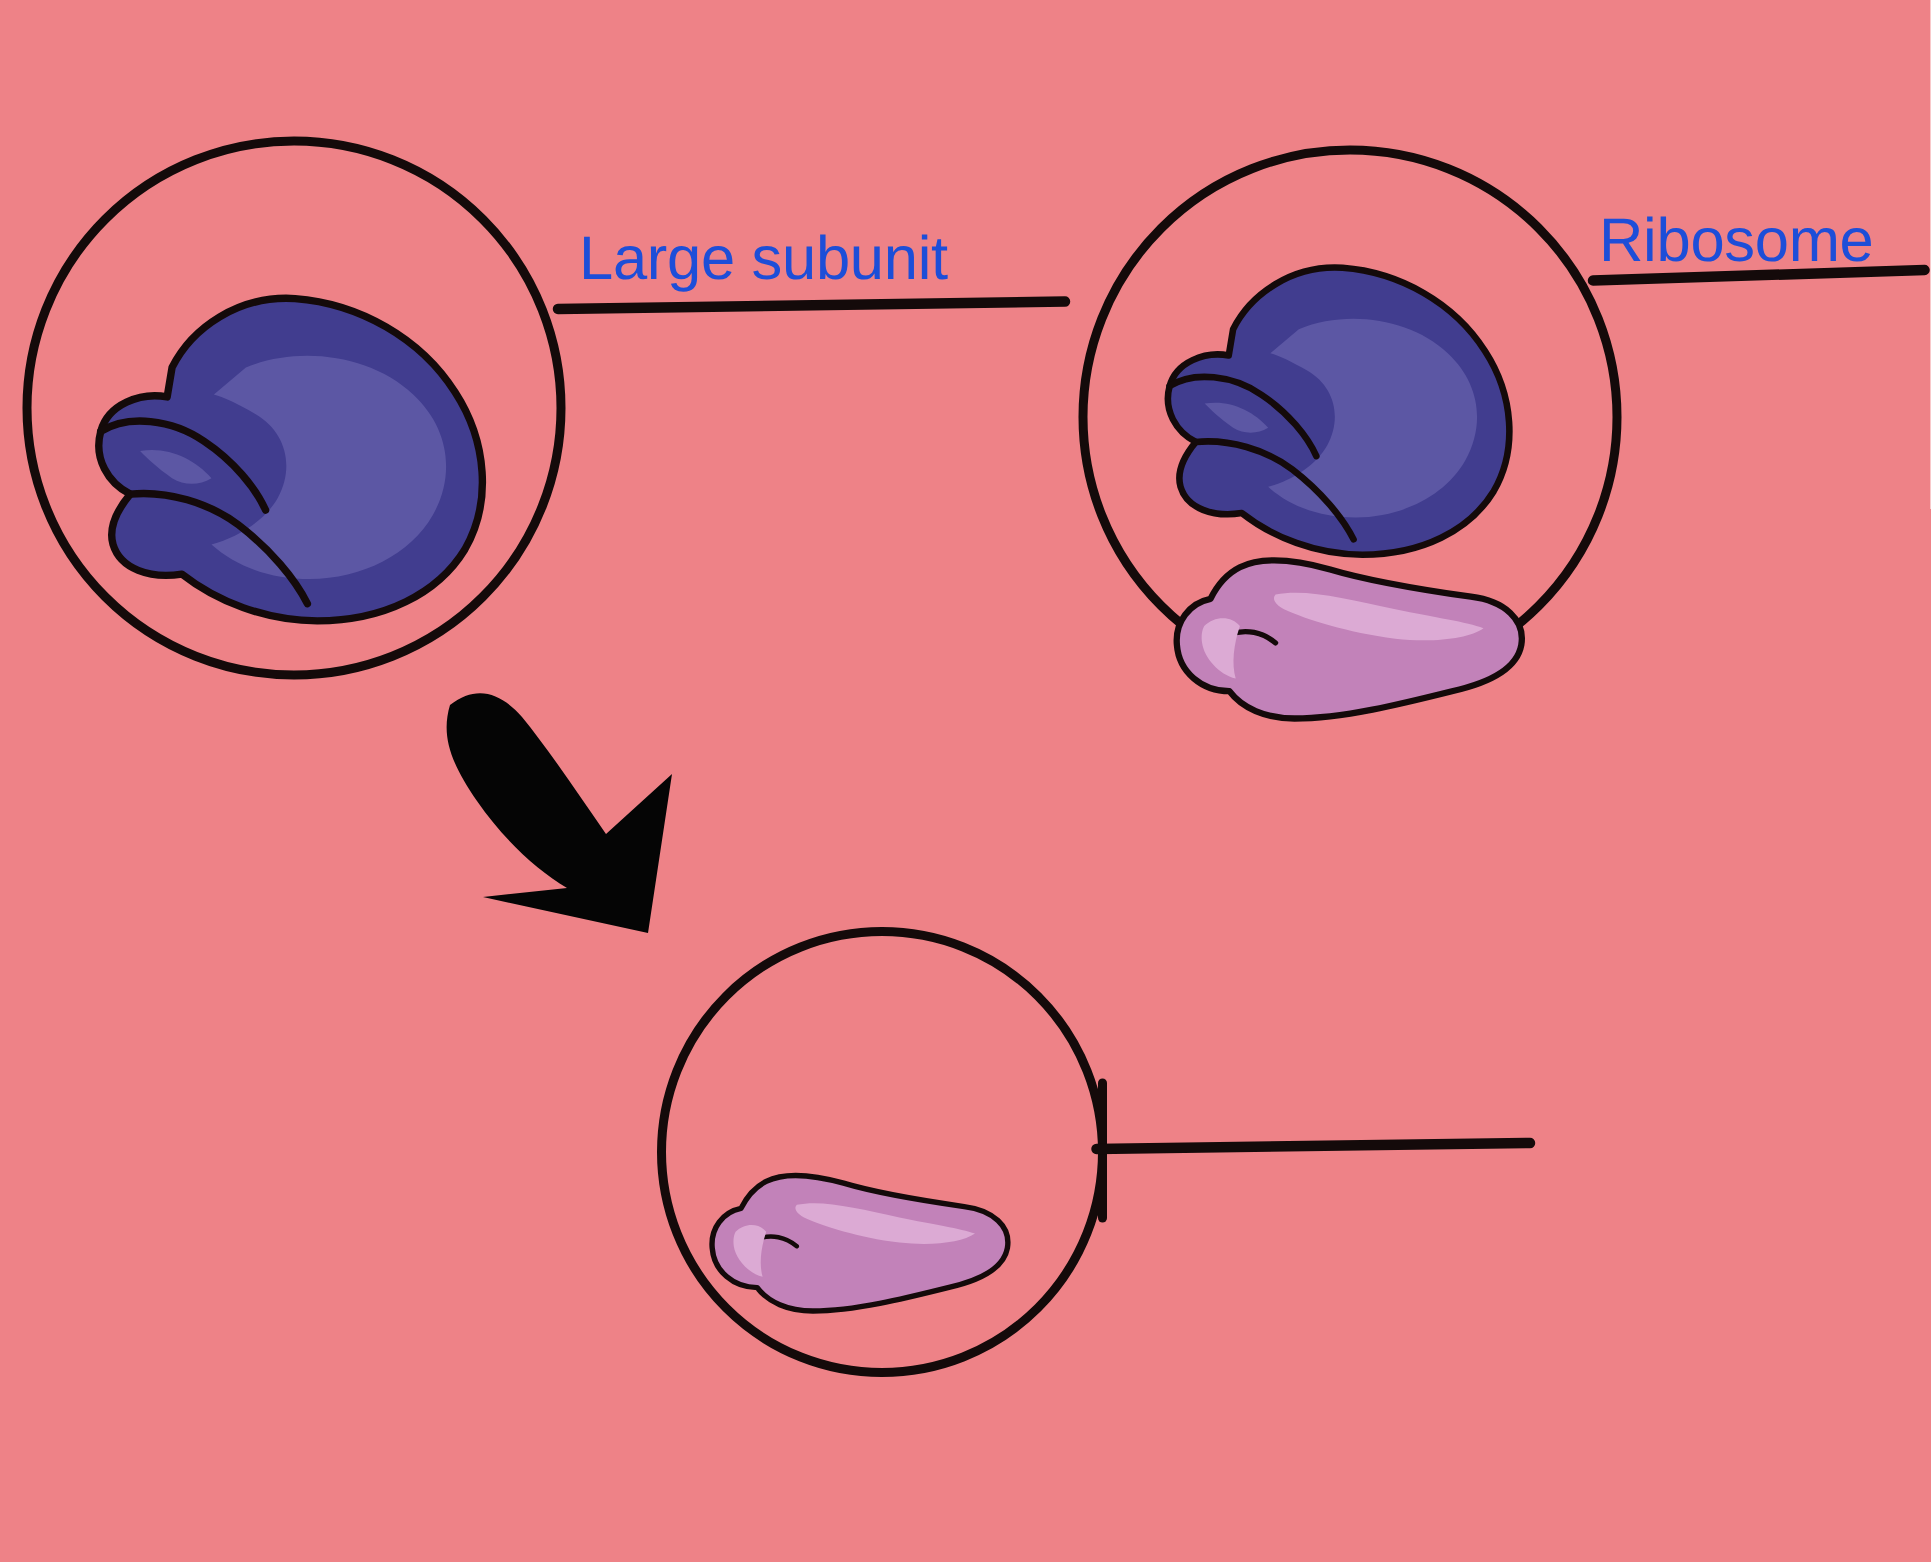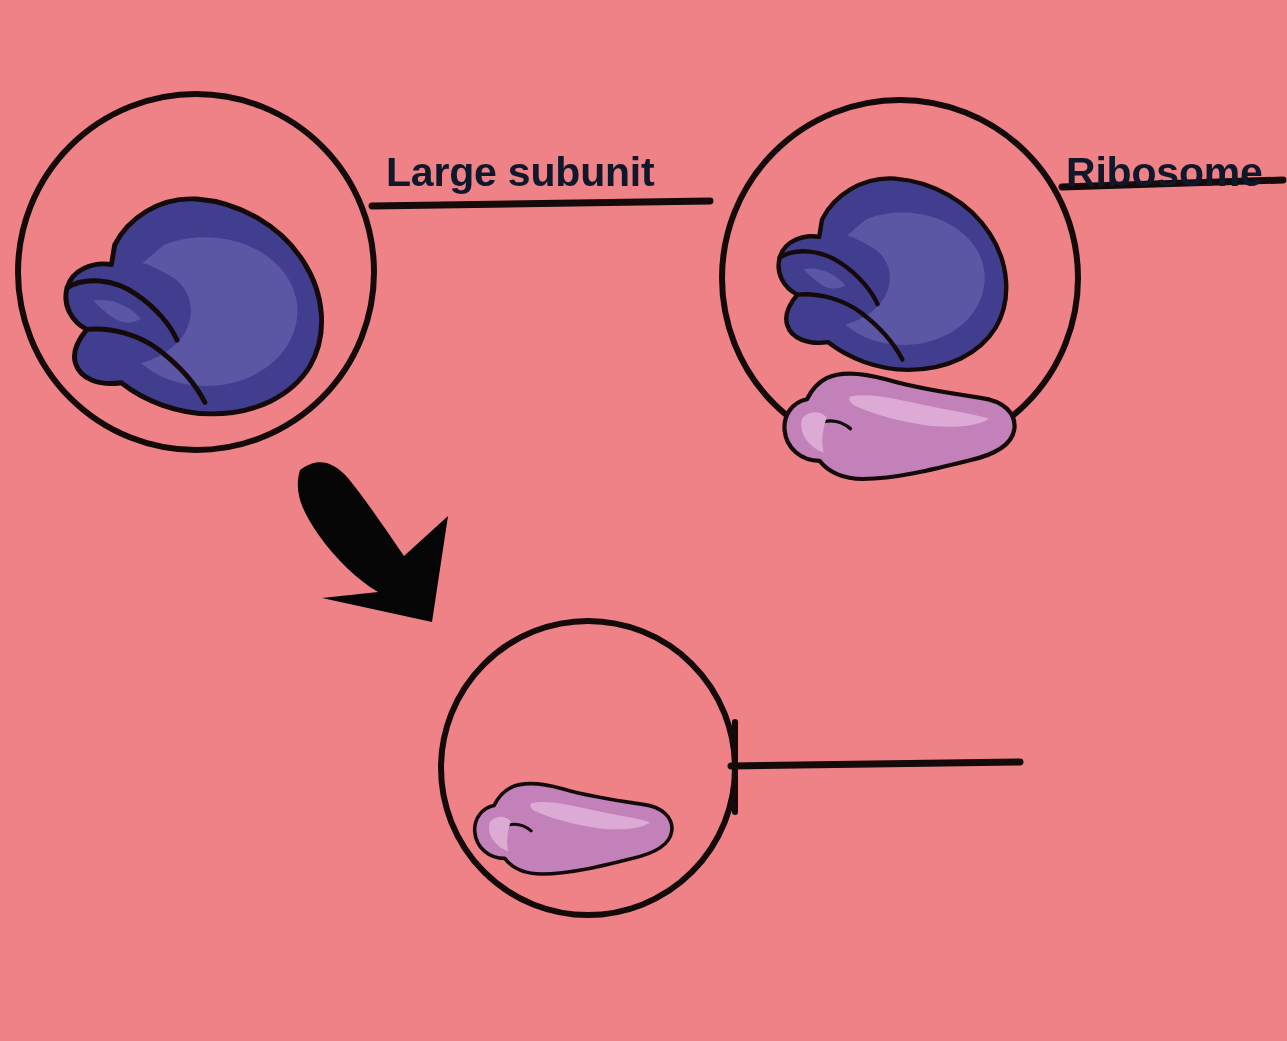--- a/index.html
+++ b/index.html
@@ -22,37 +22,36 @@
   }
   #art {
     position: absolute;
     inset: 0;
     width: 1287px;
     height: 1041px;
     display: block;
   }
   .label {
     position: absolute;
-    font-weight: bold;
-    color: #0f172a;
+    font-weight: normal;
+    color: #1d4ed8;
     letter-spacing: -0.2px;
     white-space: nowrap;
     line-height: 1;
     -webkit-font-smoothing: antialiased;
   }
   #label-large-subunit {
     left: 386px;
     top: 152px;
     font-size: 41px;
   }
   #label-ribosome {
     left: 1066px;
     top: 140px;
     font-size: 41px;
-    margin-top: 12px;
   }
   #label-small-subunit {
     left: 740px;
     top: 714px;
     font-size: 41px;
   }
 </style>
 </head>
 <body>
 

